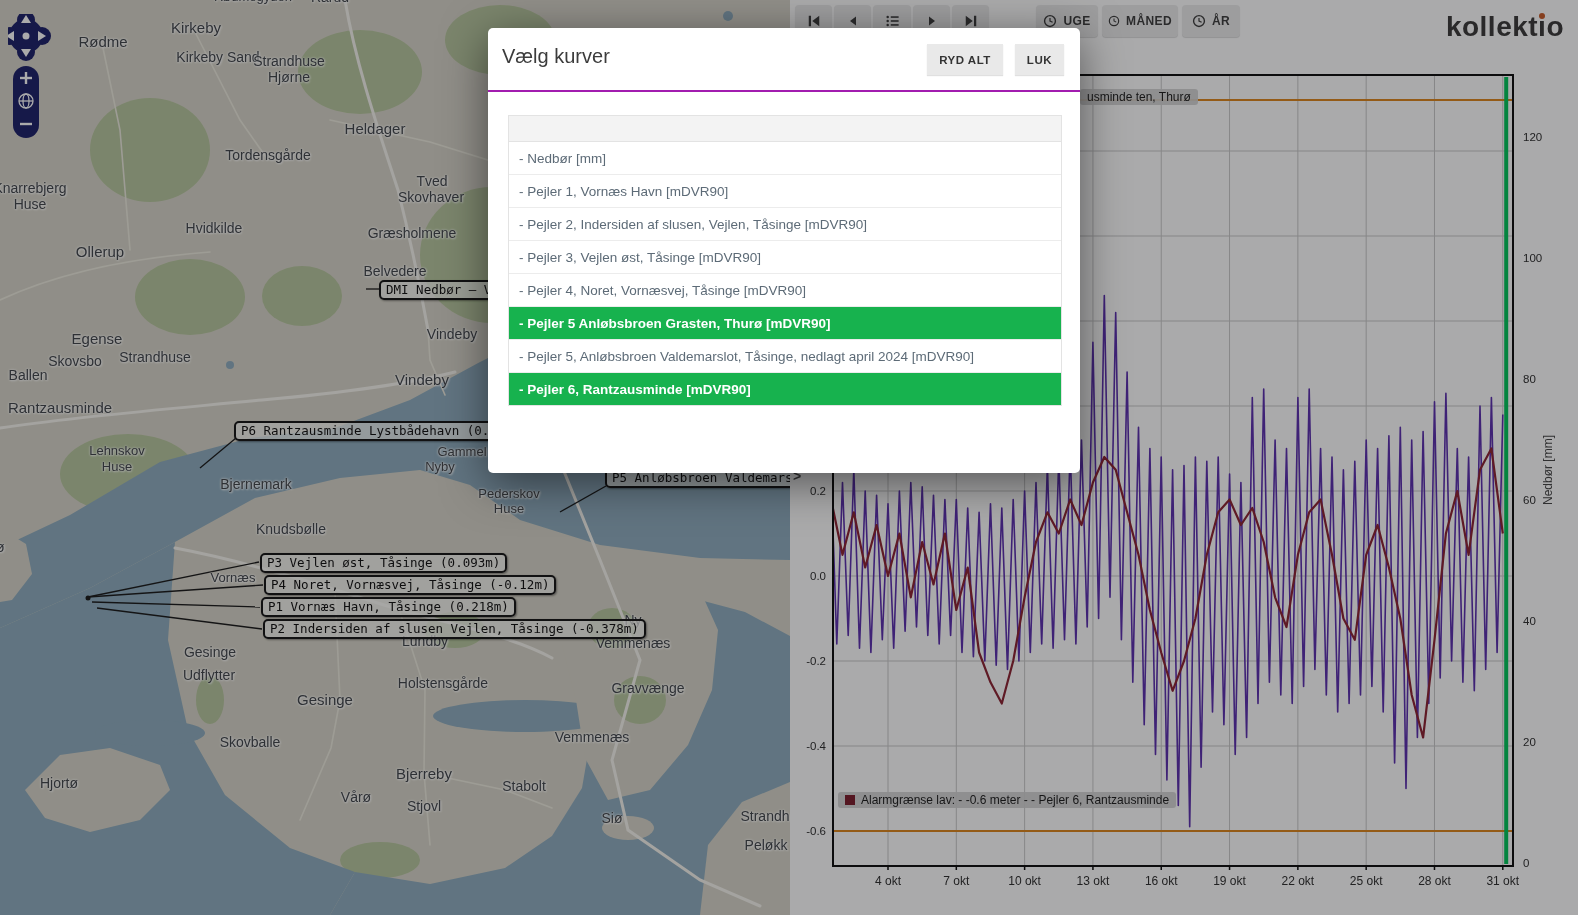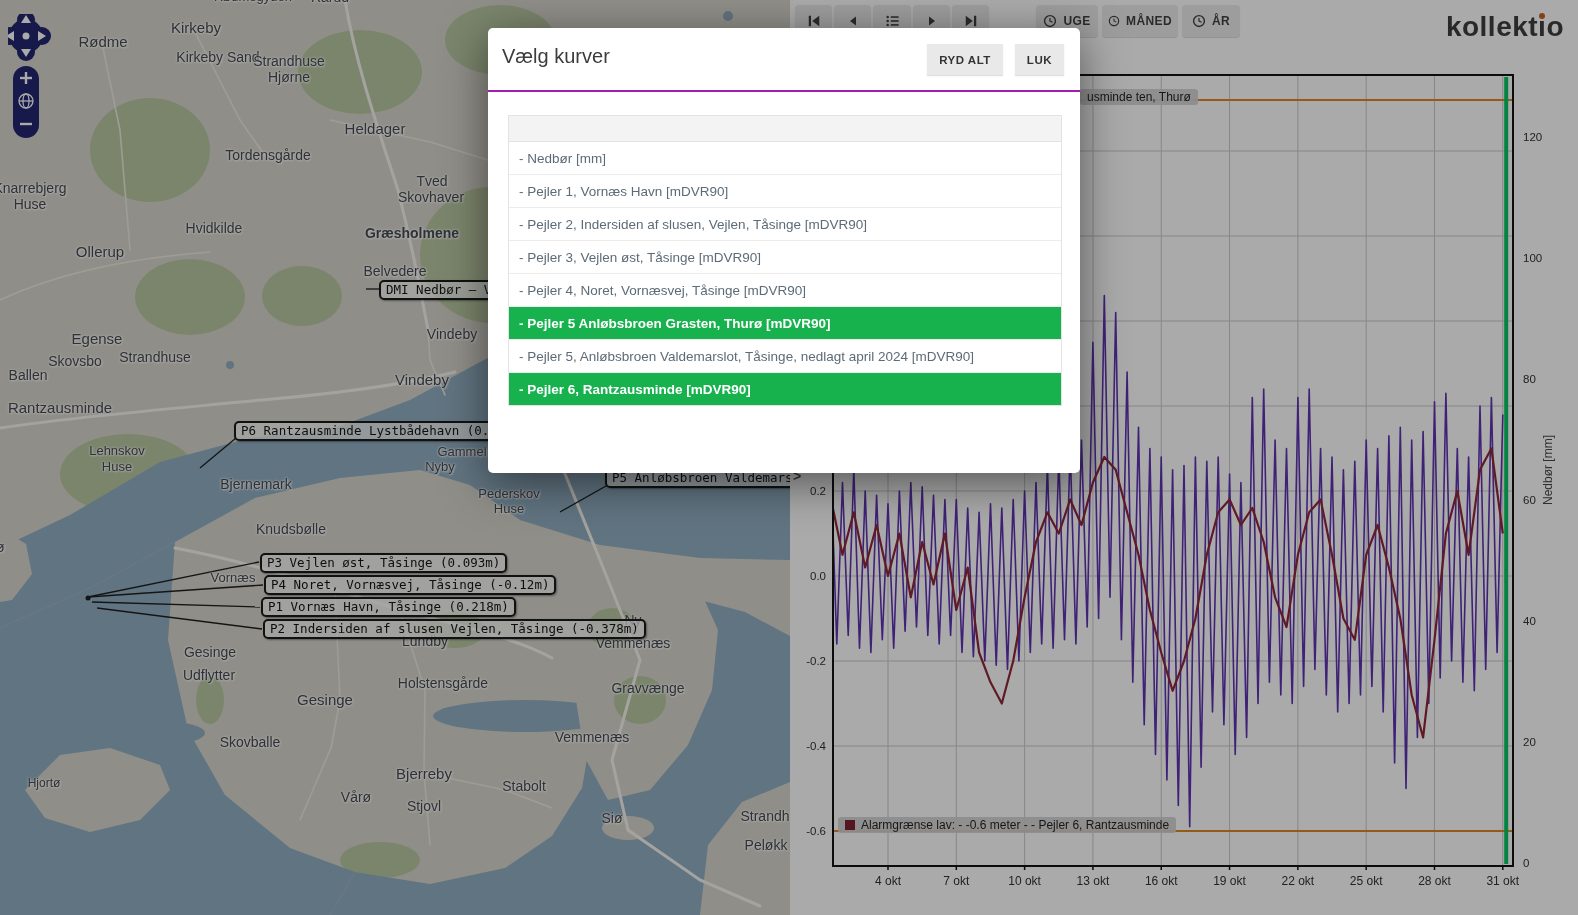--- a/index.html
+++ b/index.html
@@ -143,21 +143,21 @@
         <span class="maplabel" style="left: 218px; top: 57px; font-size: 14px;">Kirkeby Sand</span>
         <span class="maplabel" style="left: 289px; top: 61px; font-size: 14px;">Strandhuse</span>
         <span class="maplabel" style="left: 289px; top: 77px; font-size: 14px;">Hjørne</span>
         <span class="maplabel" style="left: 375px; top: 128px; font-size: 15px;">Heldager</span>
         <span class="maplabel" style="left: 268px; top: 155px; font-size: 14px; text-align: center;">Tordensgårde</span>
         <span class="maplabel" style="left: 432px; top: 181px; font-size: 14px;">Tved</span>
         <span class="maplabel" style="left: 431px; top: 197px; font-size: 14px;">Skovhaver</span>
         <span class="maplabel" style="left: 30px; top: 188px; font-size: 14px;">Knarrebjerg</span>
         <span class="maplabel" style="left: 30px; top: 204px; font-size: 14px;">Huse</span>
         <span class="maplabel" style="left: 214px; top: 228px; font-size: 14px;">Hvidkilde</span>
-        <span class="maplabel" style="left: 412px; top: 233px; font-size: 14px; font-weight: bold;">Græsholmene</span>
+        <span class="maplabel" style="left: 412px; top: 233px; font-size: 14px;">Græsholmene</span>
         <span class="maplabel" style="left: 100px; top: 251px; font-size: 15px;">Ollerup</span>
         <span class="maplabel" style="left: 395px; top: 271px; font-size: 14px;">Belvedere</span>
         <span class="maplabel" style="left: 97px; top: 338px; font-size: 15px; text-align: right;">Egense</span>
         <span class="maplabel" style="left: 75px; top: 361px; font-size: 14px;">Skovsbo</span>
         <span class="maplabel" style="left: 155px; top: 357px; font-size: 14px;">Strandhuse</span>
         <span class="maplabel" style="left: 452px; top: 334px; font-size: 14px;">Vindeby</span>
         <span class="maplabel" style="left: 422px; top: 379px; font-size: 15px;">Vindeby</span>
         <span class="maplabel" style="left: 28px; top: 375px; font-size: 14px;">Ballen</span>
         <span class="maplabel" style="left: 60px; top: 407px; font-size: 15px;">Rantzausminde</span>
         <span class="maplabel" style="left: 117px; top: 450px; font-size: 13px;">Lehnskov</span>
@@ -168,21 +168,21 @@
         <span class="maplabel" style="left: 509px; top: 493px; font-size: 13px;">Pederskov</span>
         <span class="maplabel" style="left: 509px; top: 508px; font-size: 13px;">Huse</span>
         <span class="maplabel" style="left: 291px; top: 529px; font-size: 14px;">Knudsbølle</span>
         <span class="maplabel" style="left: 233px; top: 577px; font-size: 13px;">Vornæs</span>
         <span class="maplabel" style="left: -14px; top: 547px; font-size: 14px;">Skarø</span>
         <span class="maplabel" style="left: 210px; top: 652px; font-size: 14px;">Gesinge</span>
         <span class="maplabel" style="left: 209px; top: 675px; font-size: 14px;">Udflytter</span>
         <span class="maplabel" style="left: 325px; top: 699px; font-size: 15px;">Gesinge</span>
         <span class="maplabel" style="left: 443px; top: 683px; font-size: 14px;">Holstensgårde</span>
         <span class="maplabel" style="left: 250px; top: 742px; font-size: 14px;">Skovballe</span>
-        <span class="maplabel" style="left: 44px; top: 783px; font-size: 12px;">Hjortø</span>
+        <span class="maplabel" style="left: 59px; top: 783px; font-size: 14px;">Hjortø</span>
         <span class="maplabel" style="left: 356px; top: 797px; font-size: 14px;">Vårø</span>
         <span class="maplabel" style="left: 424px; top: 806px; font-size: 14px;">Stjovl</span>
         <span class="maplabel" style="left: 424px; top: 773px; font-size: 15px;">Bjerreby</span>
         <span class="maplabel" style="left: 524px; top: 786px; font-size: 14px;">Stabolt</span>
         <span class="maplabel" style="left: 425px; top: 641px; font-size: 14px;">Lundby</span>
         <span class="maplabel" style="left: 592px; top: 737px; font-size: 14px;">Vemmenæs</span>
         <span class="maplabel" style="left: 648px; top: 688px; font-size: 14px;">Gravvænge</span>
         <span class="maplabel" style="left: 633px; top: 620px; font-size: 14px;">Ny</span>
         <span class="maplabel" style="left: 633px; top: 643px; font-size: 14px;">Vemmenæs</span>
         <span class="maplabel" style="left: 612px; top: 818px; font-size: 14px;">Siø</span>
@@ -357,21 +357,21 @@
         <line x1="644.48" y1="866" x2="644.48" y2="870" stroke="#0d0d0d" stroke-width="1.5"></line>
         <text x="644.48" y="885" text-anchor="middle" font-size="12" fill="#2e2e2e" font-family="Liberation Sans, sans-serif">28 okt</text>
         <line x1="712.79" y1="866" x2="712.79" y2="870" stroke="#0d0d0d" stroke-width="1.5"></line>
         <text x="712.79" y="885" text-anchor="middle" font-size="12" fill="#2e2e2e" font-family="Liberation Sans, sans-serif">31 okt</text>
       </svg>
 
     <div class="panel-chev">&gt;</div>
     <div class="pill" style="left:290px;top:89px;">
       <span>usminde  ten, Thurø</span>
     </div>
-    <div class="pill" style="left:48px;top:817px;text-align:center;">
+    <div class="pill" style="left:48px;top:792px;text-align:center;">
       <span class="swatch"></span>
       <span>Alarmgrænse lav: - -0.6 meter - - Pejler 6, Rantzausminde</span>
     </div>
   </div>
 
   <div class="backdrop"></div>
 
   <div class="modal">
     <div class="modal-header">
       <div class="modal-title">Vælg kurver</div>

